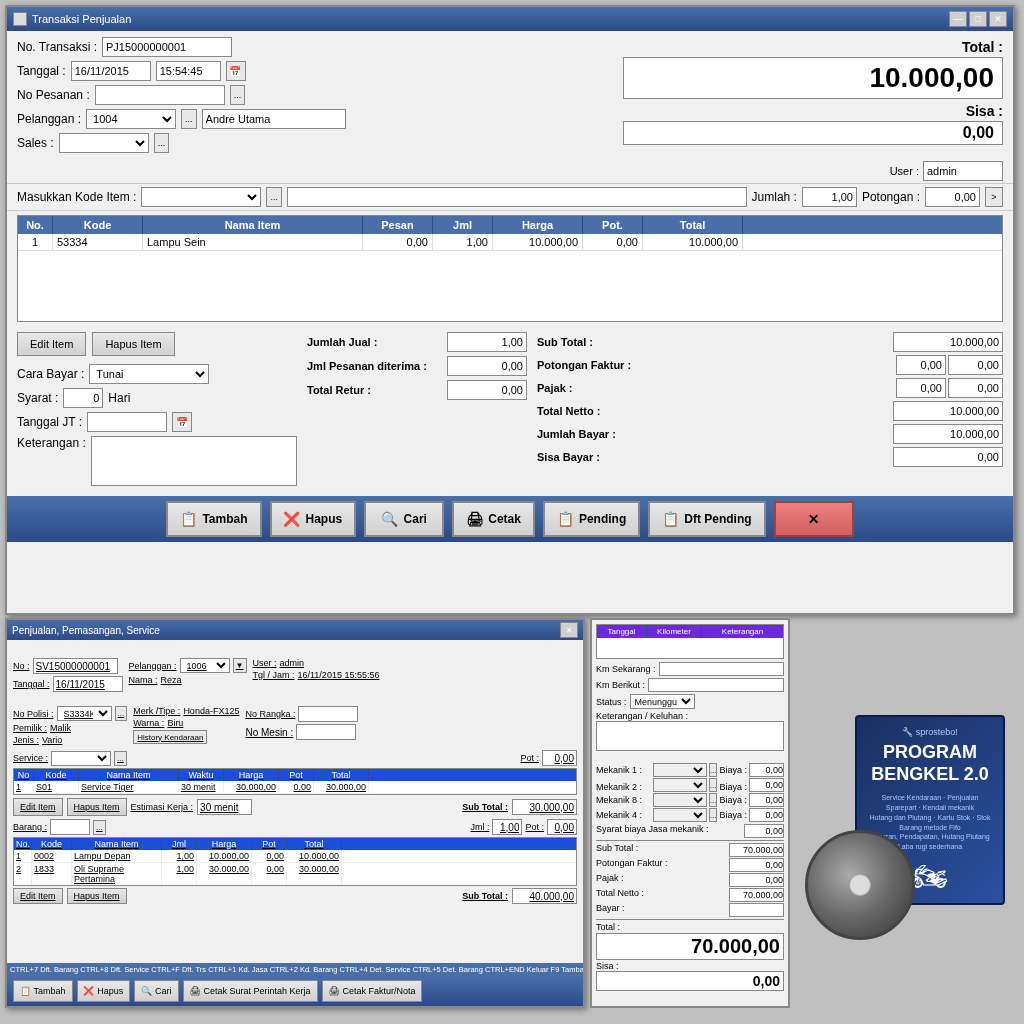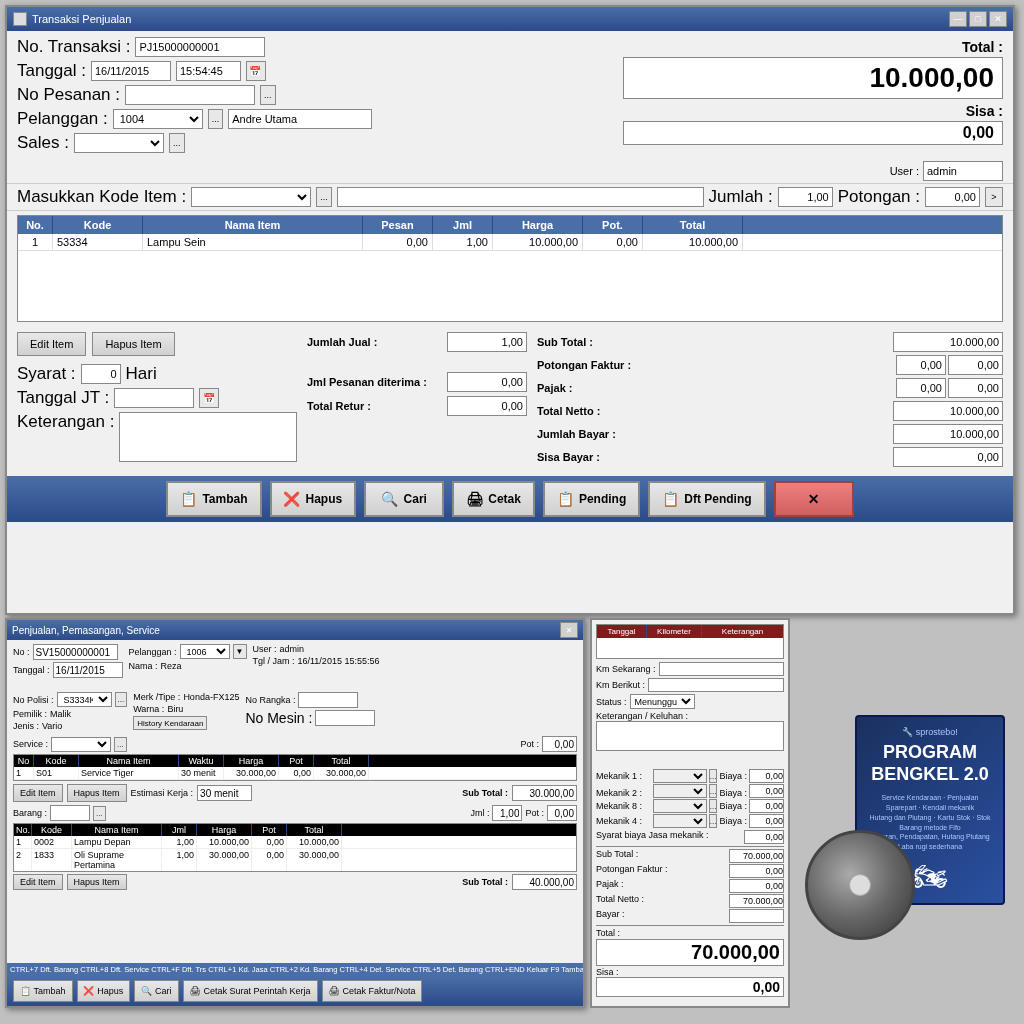--- a/index.html
+++ b/index.html
@@ -65,21 +65,21 @@
     }
 
     .form-row {
       display: flex;
       align-items: center;
       margin-bottom: 4px;
       gap: 5px;
     }
 
     .form-label {
-      font-size: 17px;
+      font-size: 12px;
       white-space: nowrap;
     }
 
     .form-input {
       background: white;
       border: 1px solid #888;
       height: 20px;
       padding: 1px 3px;
       font-size: 11px;
     }
@@ -261,43 +261,44 @@
       color: white;
       padding: 2px 5px;
       display: flex;
       align-items: center;
       justify-content: space-between;
       height: 20px;
       font-size: 10px;
     }
 
     .second-form {
-      padding: 4px 6px;
+      padding: 18px 6px;
       font-size: 10px;
+      text-decoration: underline;
     }
 
     .s-form-row {
       display: flex;
       align-items: center;
       gap: 3px;
       margin-bottom: 2px;
     }
 
     .s-input {
       background: white;
       border: 1px solid #888;
       height: 16px;
       padding: 0 2px;
       font-size: 10px;
     }
 
     .s-grid-header {
       display: grid;
       grid-template-columns: 20px 45px 100px 45px 55px 35px 55px;
-      background: #000000;
+      background: #1d4ed8;
       color: white;
       font-size: 9px;
     }
 
     .s-grid-cell {
       padding: 1px 2px;
       border-right: 1px solid #2a4a88;
       text-align: center;
       font-size: 9px;
     }
@@ -480,37 +481,41 @@
   </div>
 
   <div class="bottom-section">
 
     <div class="bottom-left">
       <div class="action-buttons-row">
         <button class="action-btn">Edit Item</button>
         <button class="action-btn">Hapus Item</button>
       </div>
       <div class="form-row">
+        <span class="form-label">Cara Bayar :</span>
+        <select class="dropdown-select" style="width:120px;"><option>Tunai</option></select>
+      </div>
+      <div class="form-row">
         <span class="form-label">Syarat :</span>
         <input class="form-input" style="width: 40px; text-align: right;" value="0">
         <span class="form-label">Hari</span>
       </div>
       <div class="form-row">
         <span class="form-label">Tanggal JT :</span>
         <input class="form-input" style="width: 80px;" value="">
         <button style="width:20px; height:20px; font-size:10px; border:1px solid #888; background:#e8e8e8; cursor:pointer;">📅</button>
       </div>
       <div class="form-row" style="align-items:flex-start;">
         <span class="form-label">Keterangan :</span>
         <textarea style="flex: 1 1 0%; height: 50px; border: 1px solid rgb(136, 136, 136); font-size: 11px; resize: none;"></textarea>
       </div>
     </div>
 
     <div class="bottom-middle">
-      <div class="summary-row" style="margin-bottom:20px;">
+      <div class="summary-row" style="margin-bottom:4px;">
         <span class="summary-label">Jumlah Jual :</span>
         <input class="form-input" style="width: 80px; text-align: right;" value="1,00">
       </div>
       <div class="summary-row" style="margin-bottom:4px;">
         <span class="summary-label">Jml Pesanan diterima :</span>
         <input class="form-input" style="width: 80px; text-align: right;" value="0,00">
       </div>
       <div class="summary-row" style="margin-bottom:4px;">
         <span class="summary-label">Total Retur :</span>
         <input class="form-input" style="width: 80px; text-align: right;" value="0,00">
@@ -654,21 +659,21 @@
         <div class="s-form-row">
           <button style="height:14px; font-size:8px; border:1px solid #888; background:#e8e8e8; padding:0 3px; cursor:pointer;">History Kendaraan</button>
         </div>
       </div>
       <div>
         <div class="s-form-row">
           <span style="font-size:9px;">No Rangka :</span>
           <input class="s-input" style="width: 60px;" value="">
         </div>
         <div class="s-form-row">
-          <span style="font-size:14px;">No Mesin :</span>
+          <span style="font-size:10px;">No Mesin :</span>
           <input class="s-input" style="width: 60px;" value="">
         </div>
       </div>
     </div>
 
     <div class="s-form-row" style="margin-top:3px;">
       <span style="font-size:9px;">Service :</span>
       <select class="dropdown-select" style="width:60px; font-size:9px; height:15px;"><option></option></select>
       <button style="height:15px; font-size:8px; border:1px solid #888; background:#e8e8e8; padding:0 2px; cursor:pointer;">...</button>
       <span style="flex:1;"></span>
@@ -766,21 +771,21 @@
     <button class="s-bar-btn">❌ Hapus</button>
     <button class="s-bar-btn">🔍 Cari</button>
     <button class="s-bar-btn">🖨 Cetak Surat Perintah Kerja</button>
     <button class="s-bar-btn">🖨 Cetak Faktur/Nota</button>
   </div>
 </div>
 
 <div style="position:absolute; top:618px; left:590px; width:200px; height:390px; background:#f0f0f0; border:2px solid #888; padding:4px; font-size:9px; overflow:hidden;">
 
   <div style="border:1px solid #888; background:white; margin-bottom:3px;">
-    <div style="display:grid; grid-template-columns:50px 55px 1fr; background:#7f1d1d; color:white; font-size:8px;">
+    <div style="display:grid; grid-template-columns:50px 55px 1fr; background:#6d28d9; color:white; font-size:8px;">
       <div style="padding:2px; border-right:1px solid #2a4a88; text-align:center;">Tanggal</div>
       <div style="padding:2px; border-right:1px solid #2a4a88; text-align:center;">Kilometer</div>
       <div style="padding:2px; text-align:center;">Keterangan</div>
     </div>
     <div style="height:20px; background:white;"></div>
   </div>
 
   <div class="sp-row">
     <span style="font-size:9px; white-space:nowrap;">Km Sekarang :</span>
     <input style="background: white; border: 1px solid rgb(136, 136, 136); height: 14px; font-size: 9px; flex: 1 1 0%;" value="">
@@ -791,21 +796,21 @@
   </div>
   <div class="sp-row" style="margin-top:2px;">
     <span style="font-size:9px; white-space:nowrap;">Status :</span>
     <select style="font-size:9px; height:15px; border:1px solid #888; background:white;"><option>Menunggu</option></select>
   </div>
   <div style="margin-top:2px;">
     <span style="font-size:9px;">Keterangan / Keluhan :</span>
     <textarea style="width: 100%; height: 30px; font-size: 9px; border: 1px solid rgb(136, 136, 136); resize: none;"></textarea>
   </div>
 
-  <div style="margin-top:16px;">
+  <div style="margin-top:10px;">
     <div style="display:flex; align-items:center; gap:2px; margin-bottom:1px;">
       <span style="font-size:9px; width:55px; white-space:nowrap;">Mekanik 1 :</span>
       <select style="font-size:9px; height:14px; border:1px solid #888; flex:1;"><option></option></select>
       <button style="height:14px; font-size:8px; border:1px solid #888; background:#e8e8e8; cursor:pointer;">...</button>
       <span style="font-size:9px;">Biaya :</span>
       <input style="width: 35px; border: 1px solid rgb(136, 136, 136); height: 14px; font-size: 9px; text-align: right;" value="0,00">
     </div>
     <div style="display:flex; align-items:flex-end; gap:2px; margin-bottom:1px;">
       <span style="font-size:9px; width:55px; white-space:nowrap;">Mekanik 2 :</span>
       <select style="font-size:9px; height:14px; border:1px solid #888; flex:1;"><option></option></select>

